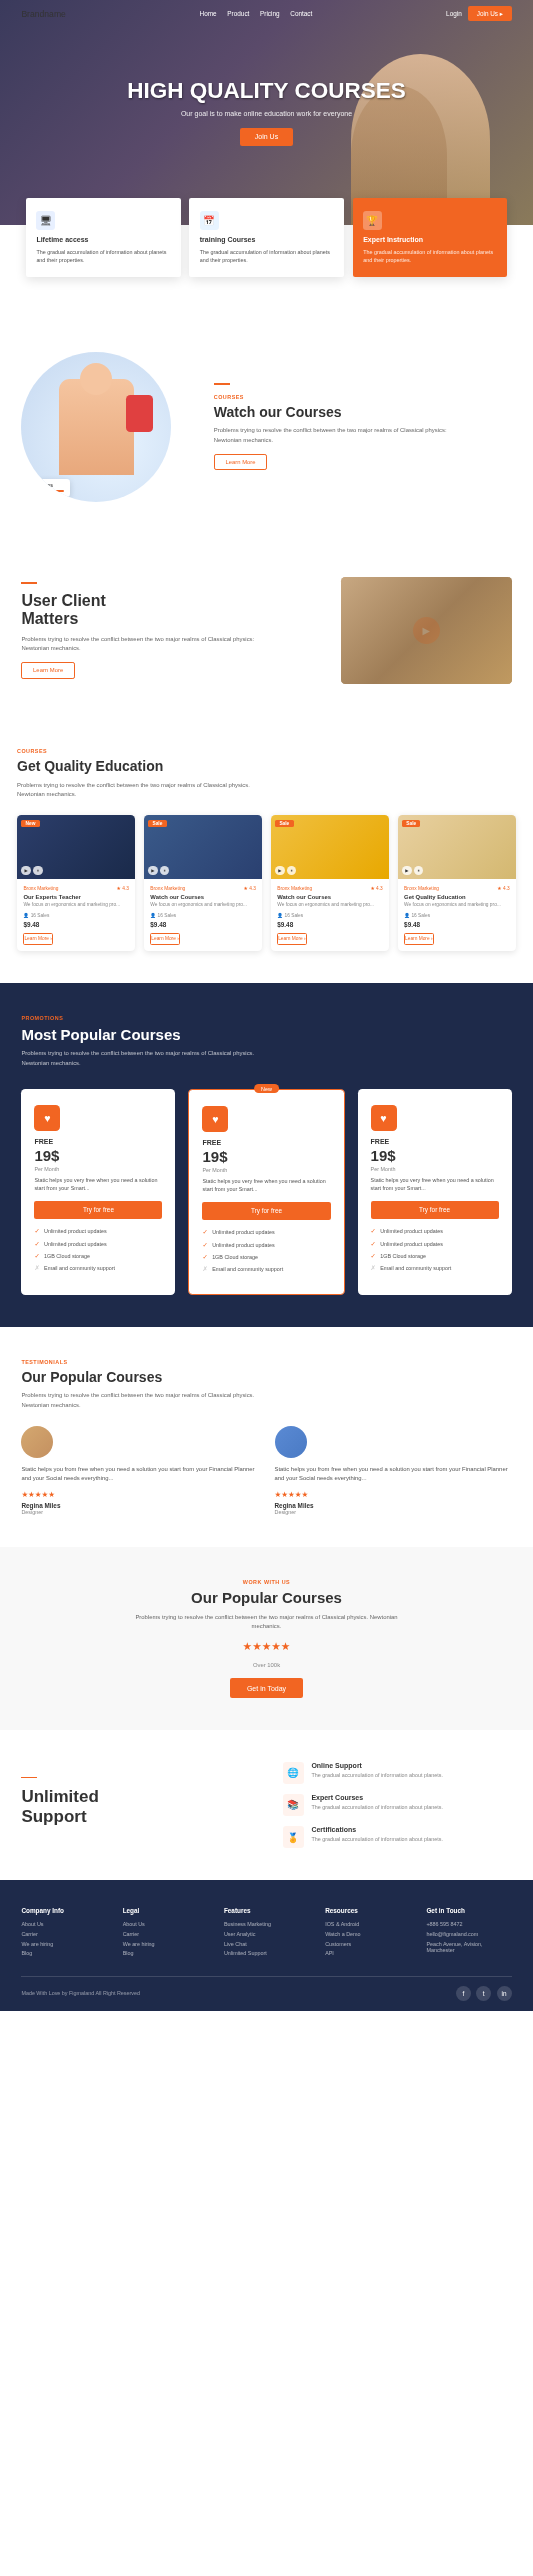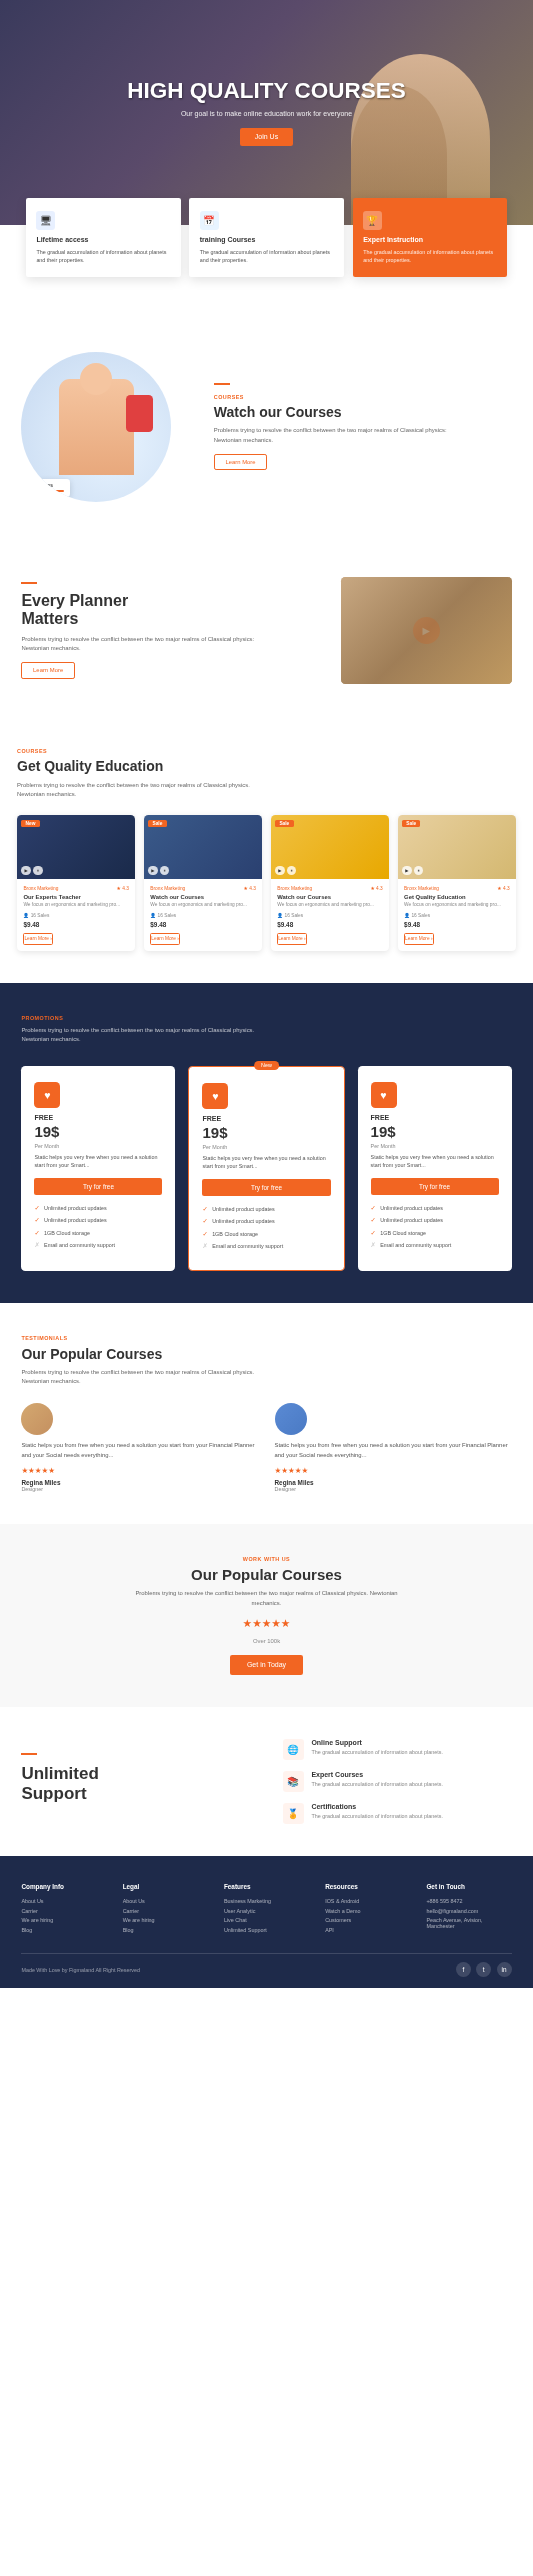--- a/index.html
+++ b/index.html
@@ -177,20 +177,33 @@
     .unlimited-cards { display: flex; flex-direction: column; gap: 10.7px; flex: 1; }
     .unlimited-card { display: flex; align-items: flex-start; gap: 7.5px; }
     .u-icon { width: 21.4px; height: 21.4px; background: #fff3ee; border-radius: 3.2px; display: flex; align-items: center; justify-content: center; font-size: 9.6px; flex-shrink: 0; }
     .u-title { font-size: 7px; font-weight: 700; margin-bottom: 2.1px; }
     .u-desc { font-size: 5.4px; color: #888; line-height: 1.5; }
   </style>
 </head>
 <body>
 
 <div style="position: relative;">
+  <nav>
+    <span>Brandname</span>
+    <div class="nav-links">
+      <a>Home</a>
+      <a>Product</a>
+      <a>Pricing</a>
+      <a>Contact</a>
+    </div>
+    <div class="nav-actions">
+      <span class="nav-login">Login</span>
+      <button class="nav-btn">Join Us ▸</button>
+    </div>
+  </nav>
 
   <div class="hero">
     <div class="hero-bg">
 
       <div style="position:absolute;right:43px;bottom:0;width:139px;height:171px;background:linear-gradient(180deg,rgba(240,200,160,0.8),rgba(200,160,100,0.6));border-radius:50% 50% 0 0;"></div>
       <div style="position:absolute;right:86px;bottom:0;width:96px;height:139px;background:linear-gradient(180deg,rgba(180,140,100,0.6),rgba(140,100,60,0.4));border-radius:50% 50% 0 0;"></div>
     </div>
     <div class="hero-content">
       <h1>HIGH QUALITY COURSES</h1>
       <p>Our goal is to make online education work for everyone</p>
@@ -236,21 +249,21 @@
     <div class="section-label">Courses</div>
     <h2 class="section-title">Watch our Courses</h2>
     <p class="section-desc">Problems trying to resolve the conflict between the two major realms of Classical physics: Newtonian mechanics.</p>
     <button class="learn-more-btn">Learn More</button>
   </div>
 </div>
 
 <div class="client-section">
   <div class="client-content">
     <div class="red-line"></div>
-    <h2 class="section-title" style="font-size:16px;max-width:139px;">Every Planner Matters</h2>
+    <h2 class="section-title" style="font-size:16px;max-width:139px;">User Client Matters</h2>
     <p class="section-desc">Problems trying to resolve the conflict between the two major realms of Classical physics: Newtonian mechanics.</p>
     <button class="learn-more-btn">Learn More</button>
   </div>
   <div class="client-video">
     <div class="video-placeholder">
 
       <div style="position:absolute;inset:0;background:linear-gradient(135deg,#c8a882 0%,#9a7850 50%,#c8a060 100%);opacity:0.8;"></div>
       <div class="play-btn">▶</div>
     </div>
   </div>
@@ -347,20 +360,21 @@
         </div>
         <div class="course-price">$9.48</div>
         <button class="course-learn-btn">Learn More ›</button>
       </div>
     </div>
     </div>
 </div>
 
 <div class="pricing-section">
   <div class="section-label">Promotions</div>
+  <h2 class="section-title">Most Popular Courses</h2>
   <p class="section-desc">Problems trying to resolve the conflict between the two major realms of Classical physics. Newtonian mechanics.</p>
   <div class="pricing-grid" id="pricing-grid">
       <div class="pricing-card">
 
       <div class="pricing-icon" style="color:#fff;font-size:10.7px;">♥</div>
       <div class="pricing-tier">FREE</div>
       <div class="pricing-price">19$</div>
       <div class="pricing-period">Per Month</div>
       <div class="pricing-tagline">Static helps you very free when you need a solution start from your Smart...</div>
       <button class="try-btn">Try for free</button>

